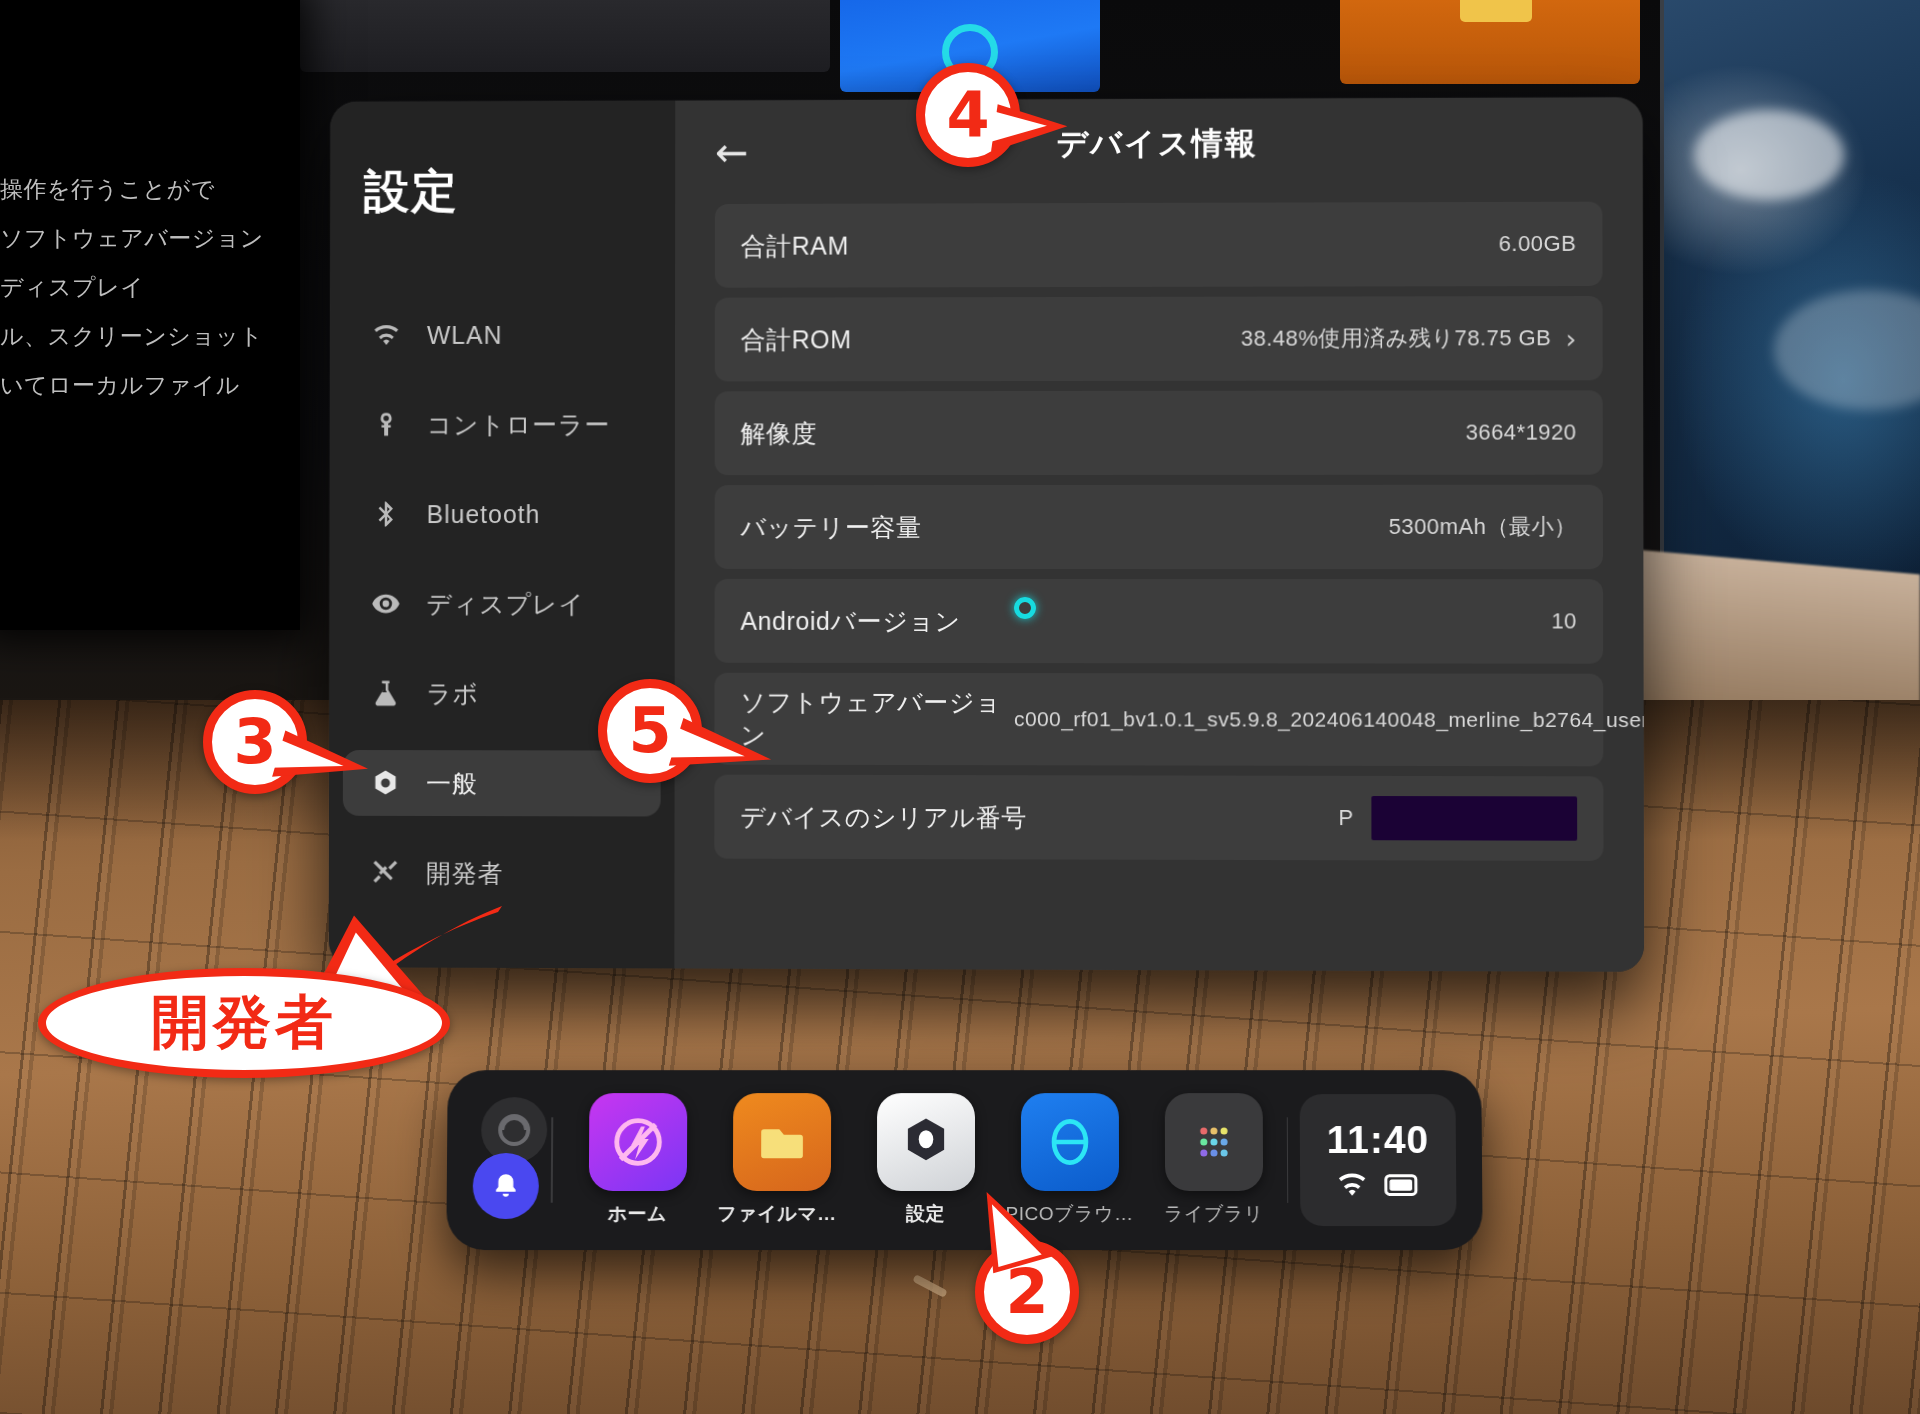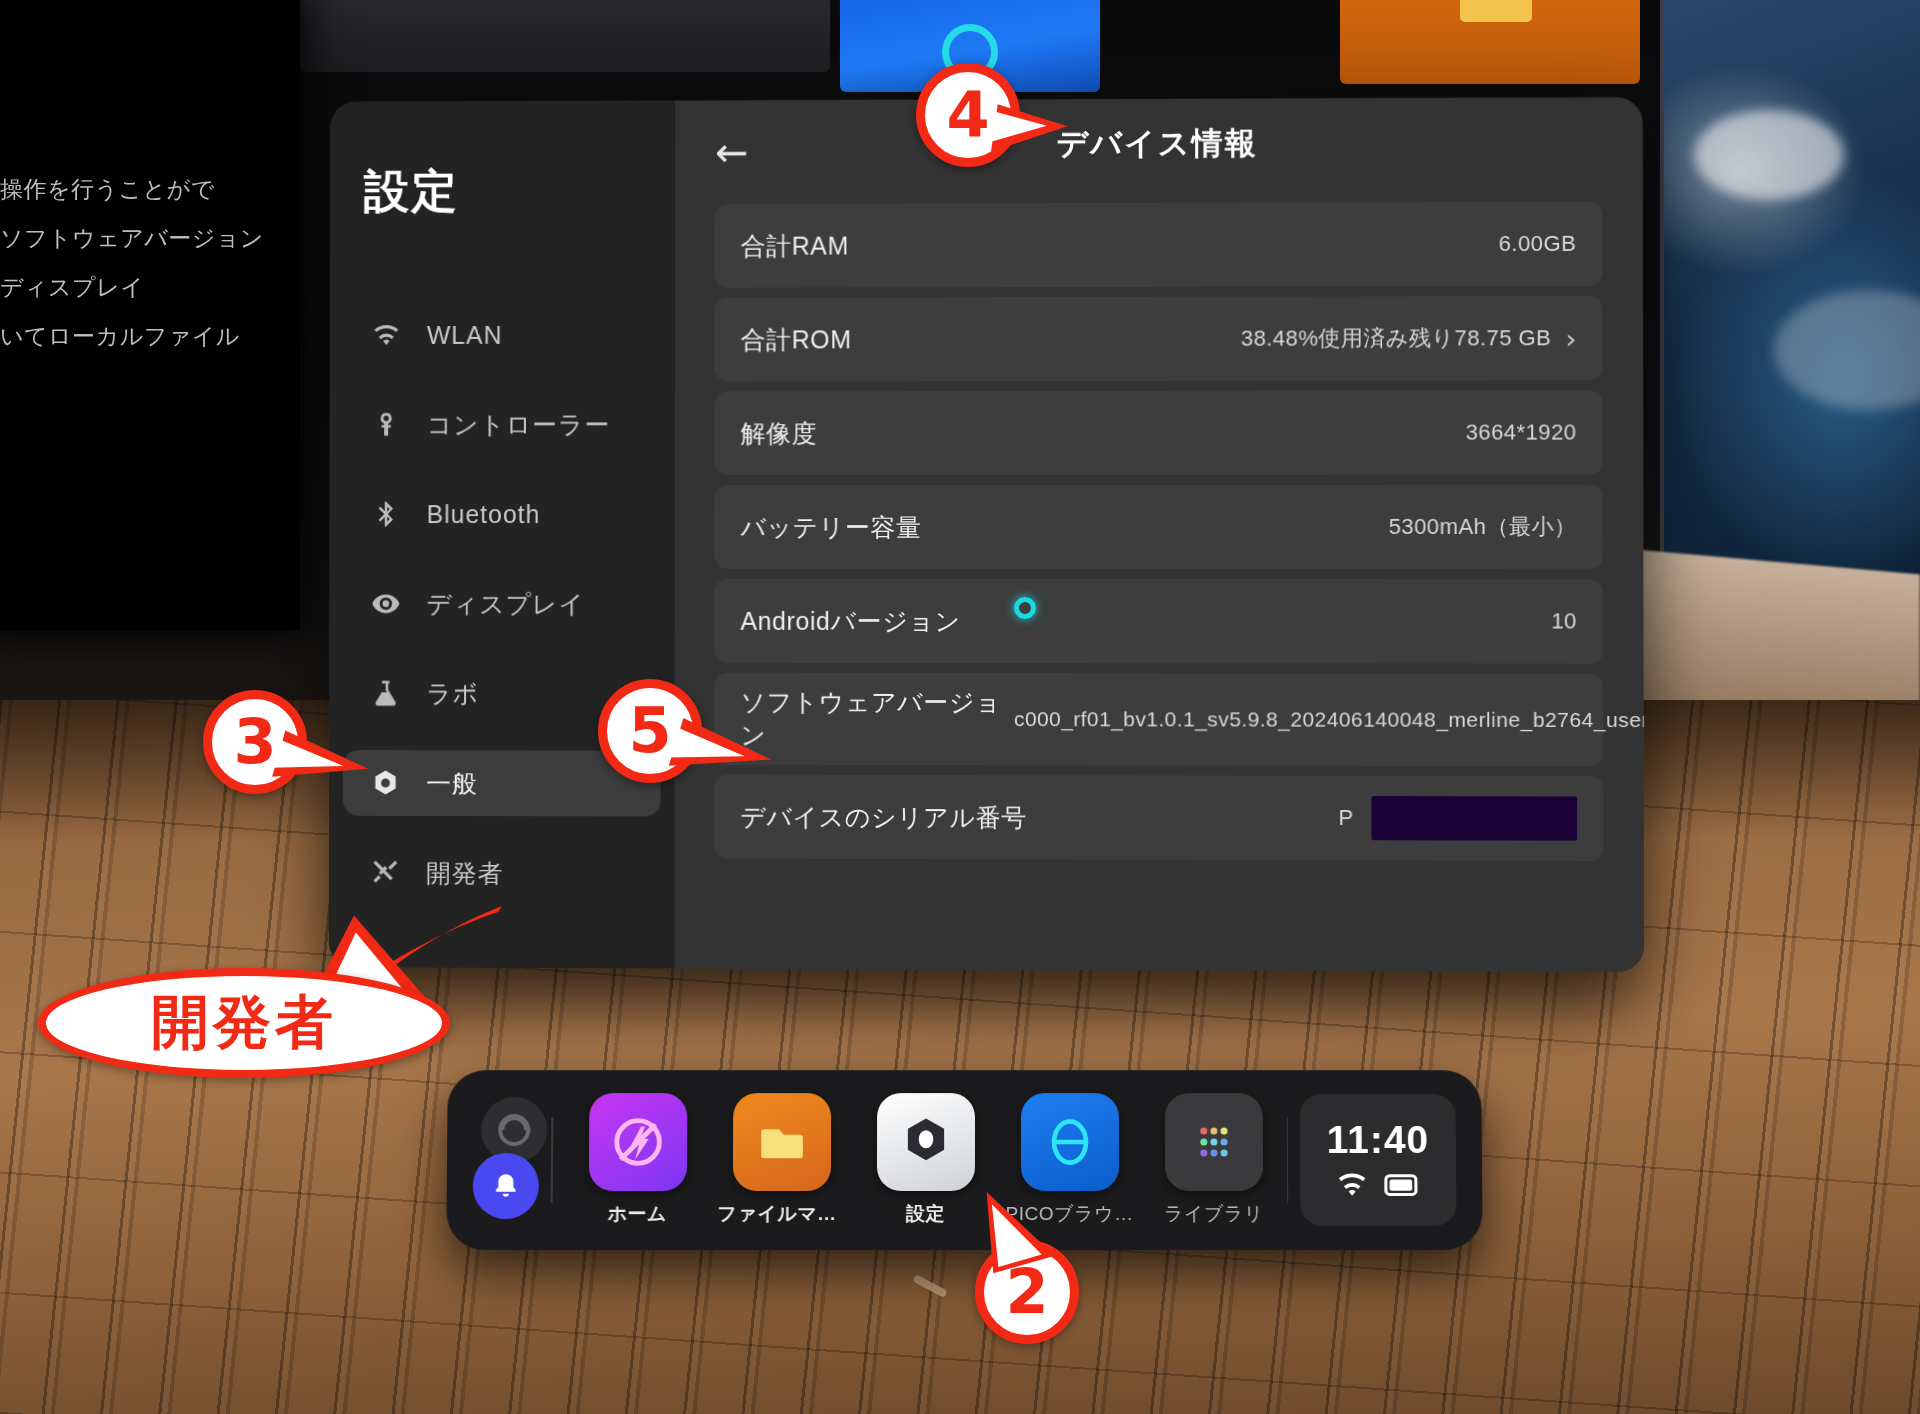--- a/index.html
+++ b/index.html
@@ -316,20 +316,21 @@
   <div class="bg-tile tile-c">
       <span class="sq"></span>
     </div>
 
   <div class="panel-left-dark"></div>
   <div class="bg-text">
     <div>操作を行うことがで</div>
     <div></div>
     <div>ソフトウェアバージョン</div>
     <div>ディスプレイ</div>
+    <div>ル、スクリーンショット</div>
     <div>いてローカルファイル</div>
   </div>
 
   <div class="monitor">
     <span class="cloud" style="left:30px;top:120px;width:150px;height:90px;"></span>
     <span class="cloud" style="left:110px;top:300px;width:190px;height:120px;opacity:.45;"></span>
   </div>
   <div class="desk-edge"></div>
 
   <div class="wood-floor"></div>

